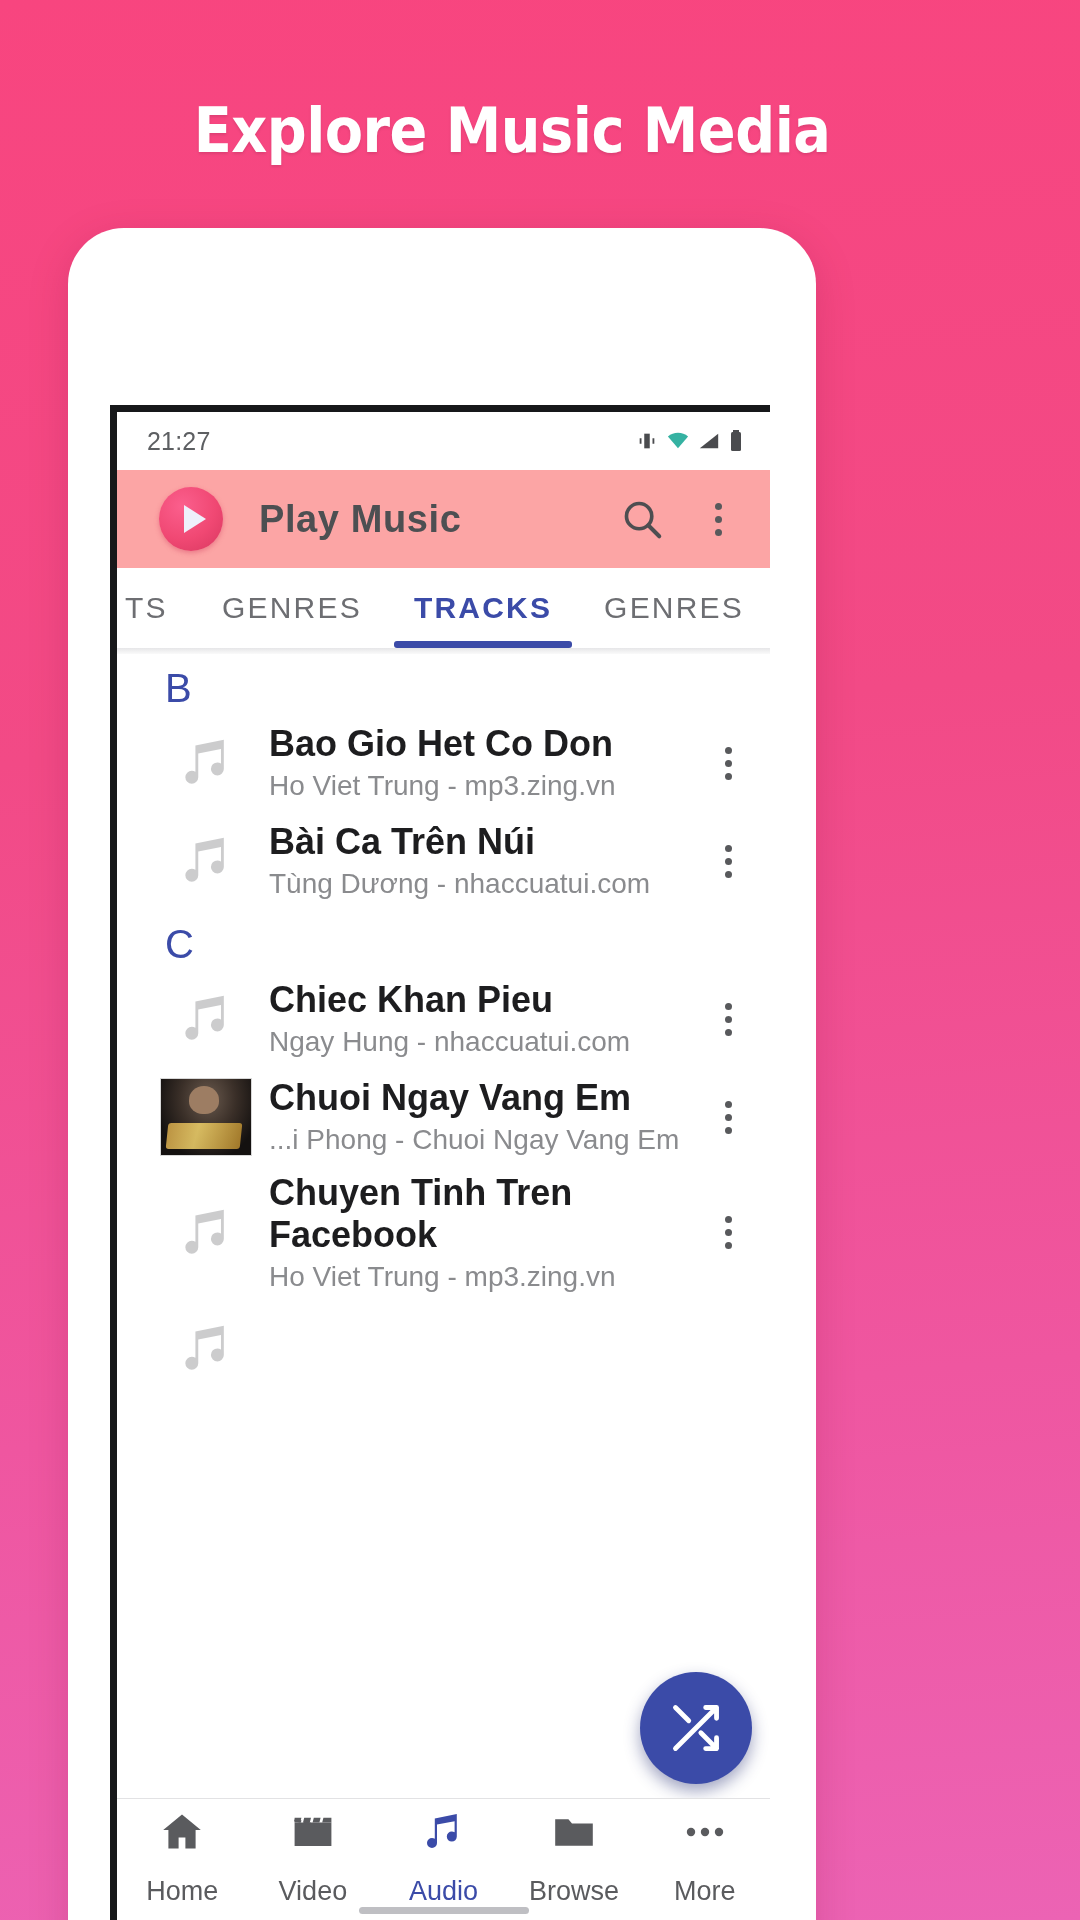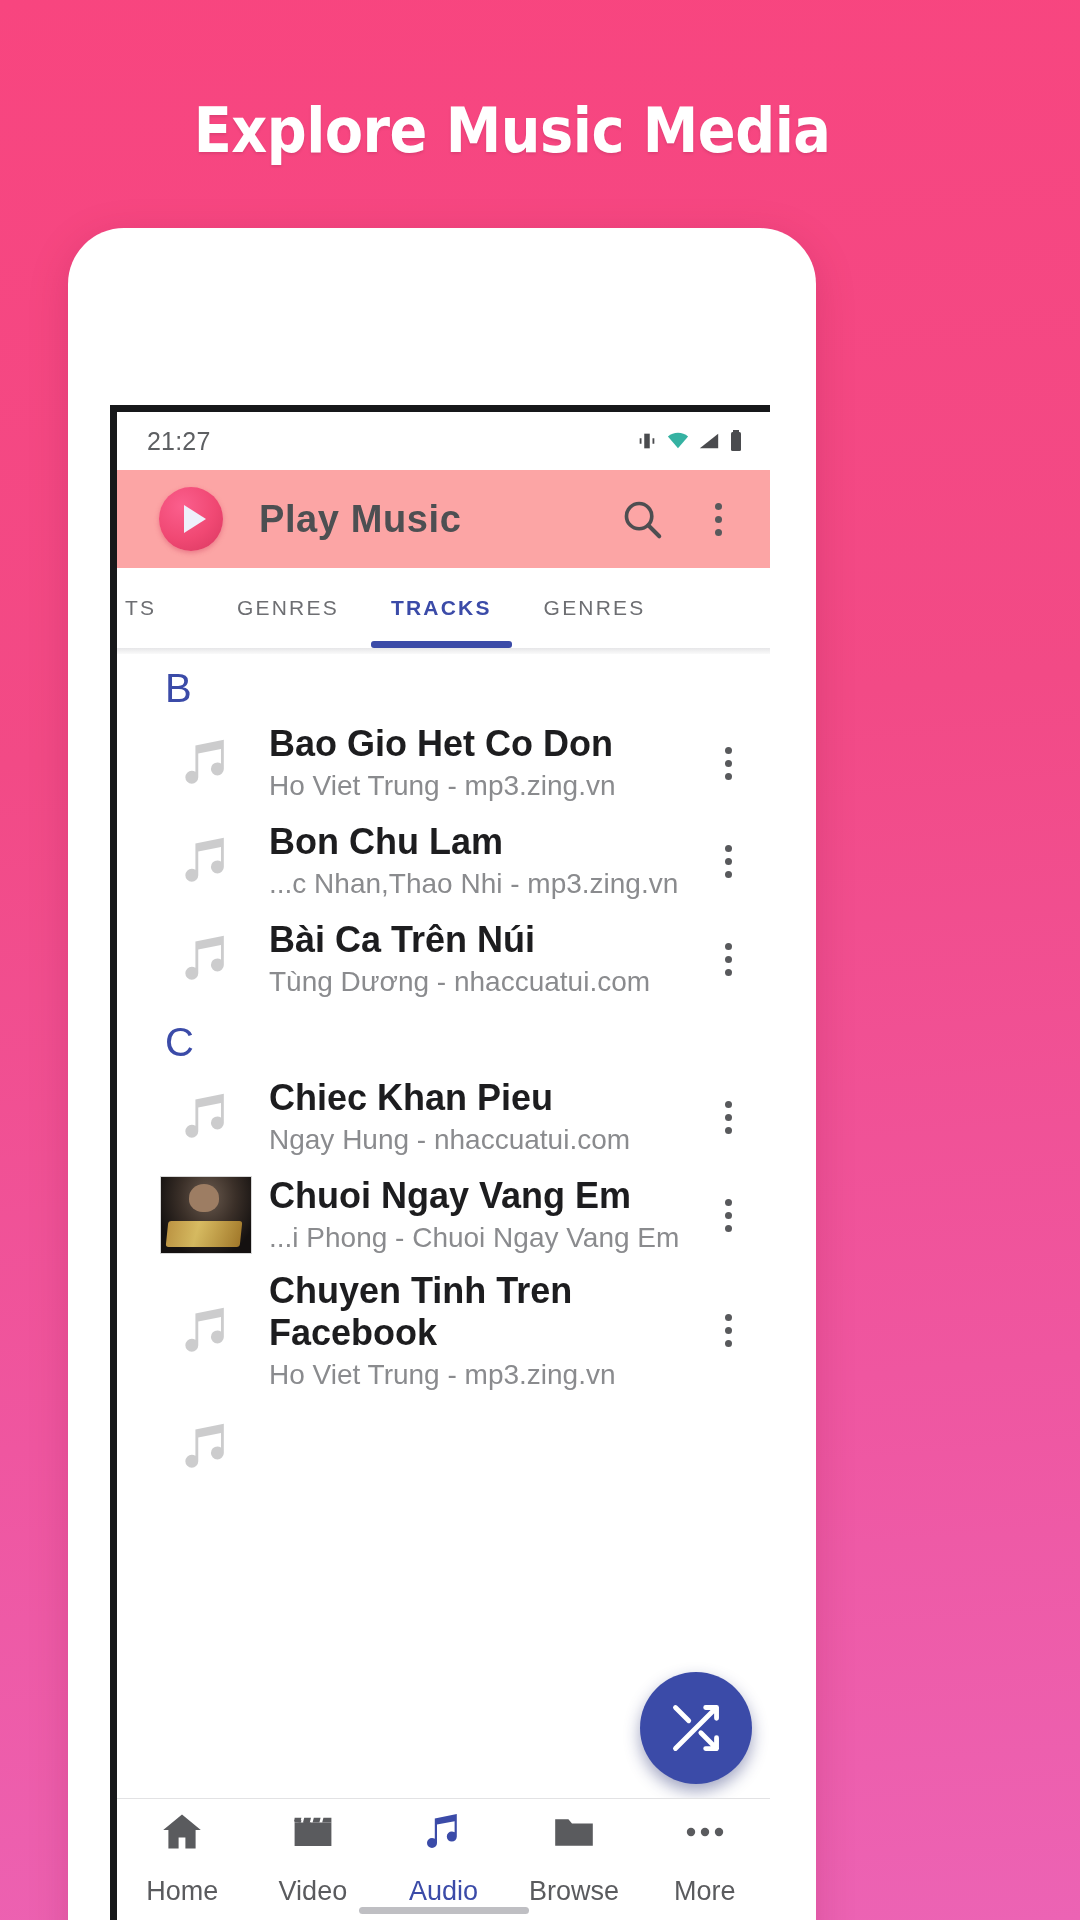--- a/index.html
+++ b/index.html
@@ -89,21 +89,21 @@
   
   .tabs {
     flex:0 0 80px;
     display:flex; align-items:stretch;
     background:#ffffff;
     padding-left:0;
     position:relative;
   }
   .tab {
     display:flex; align-items:center; justify-content:center;
-    font-size:21px; letter-spacing:2.2px; color:#6d6e72;
+    font-size:30px; letter-spacing:2.2px; color:#6d6e72;
     position:relative; white-space:nowrap;
     padding:0 26px;
   }
   .tab.cut { padding-left:0; width:86px; justify-content:flex-start; padding-right:0; margin-left:8px; }
   .tab.active { color:#3b4ba8; font-weight:bold; }
   .tab.active::after {
     content:""; position:absolute; left:6px; right:6px; bottom:0;
     height:7px; background:#3b4ba8; border-radius:3px;
   }
   .tabs-shadow {
@@ -270,38 +270,20 @@
         </div>
         <div class="row-more">
           <div class="dots-v">
               <i></i>
               <i></i>
               <i></i>
             </div>
         </div>
       </div>
 
-      <div class="row">
-        <div class="thumb">
-          <svg class="note-icon" width="62" height="62" viewBox="0 0 24 24">
-              <path fill="#6f7073" d="M9 17.5a2.5 2.5 0 1 1-2.5-2.5c.5 0 1 .12 1.4.35V5.2l11-2.2v11.3a2.5 2.5 0 1 1-2.5-2.5c.5 0 1 .12 1.4.35V6.6L9 8.3z"></path>
-            </svg>
-        </div>
-        <div class="row-text">
-          <div class="title">Bon Chu Lam</div>
-          <div class="subtitle">...c Nhan,Thao Nhi - mp3.zing.vn</div>
-        </div>
-        <div class="row-more">
-          <div class="dots-v">
-              <i></i>
-              <i></i>
-              <i></i>
-            </div>
-        </div>
-      </div>
 
       <div class="row">
         <div class="thumb">
           <svg class="note-icon" width="62" height="62" viewBox="0 0 24 24">
               <path fill="#6f7073" d="M9 17.5a2.5 2.5 0 1 1-2.5-2.5c.5 0 1 .12 1.4.35V5.2l11-2.2v11.3a2.5 2.5 0 1 1-2.5-2.5c.5 0 1 .12 1.4.35V6.6L9 8.3z"></path>
             </svg>
         </div>
         <div class="row-text">
           <div class="title">Bài Ca Trên Núi</div>
           <div class="subtitle">Tùng Dương - nhaccuatui.com</div>

